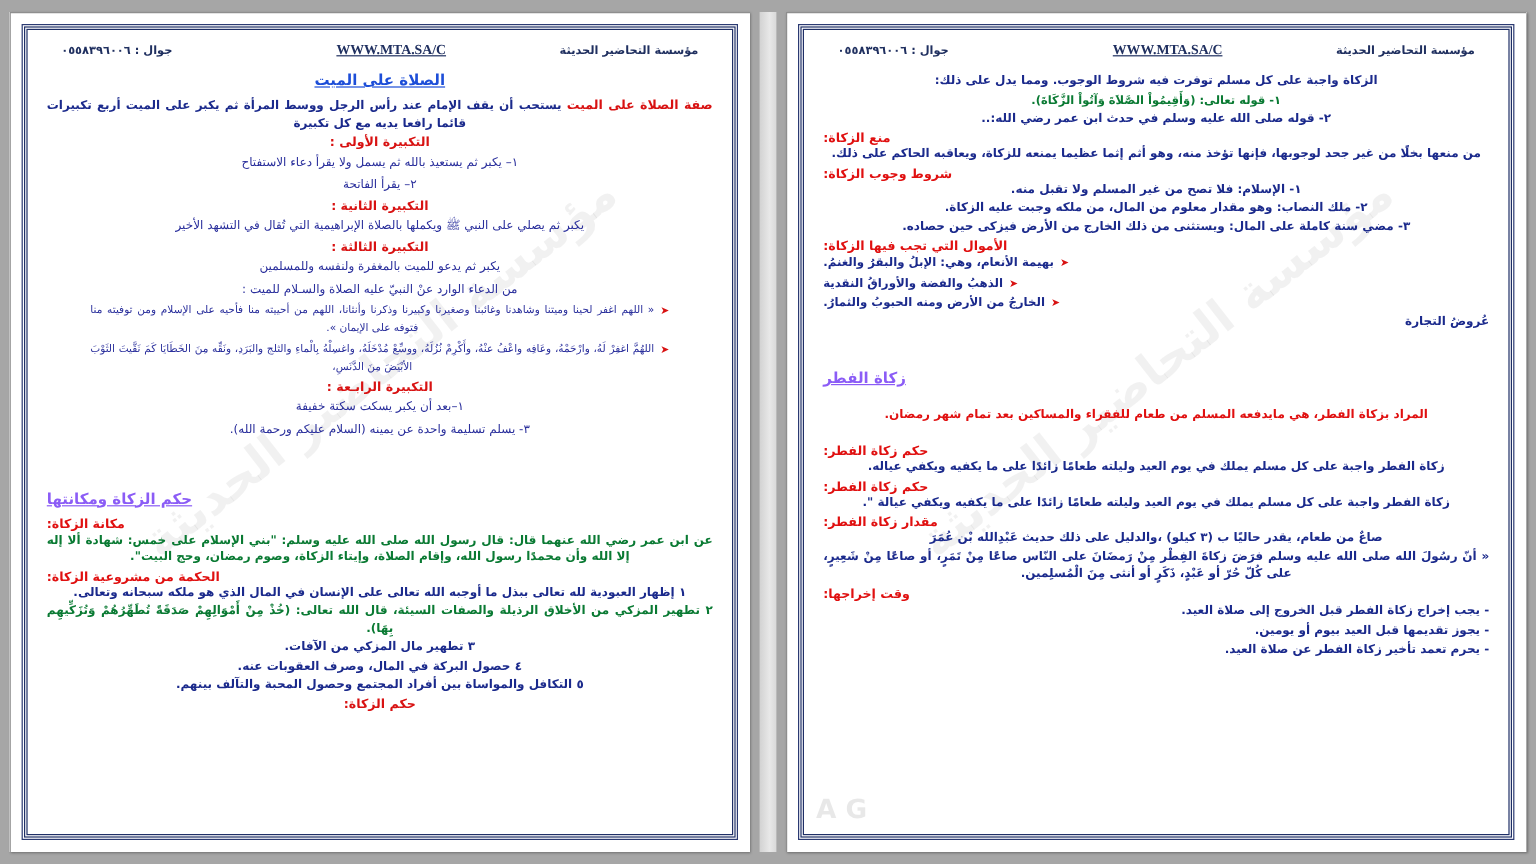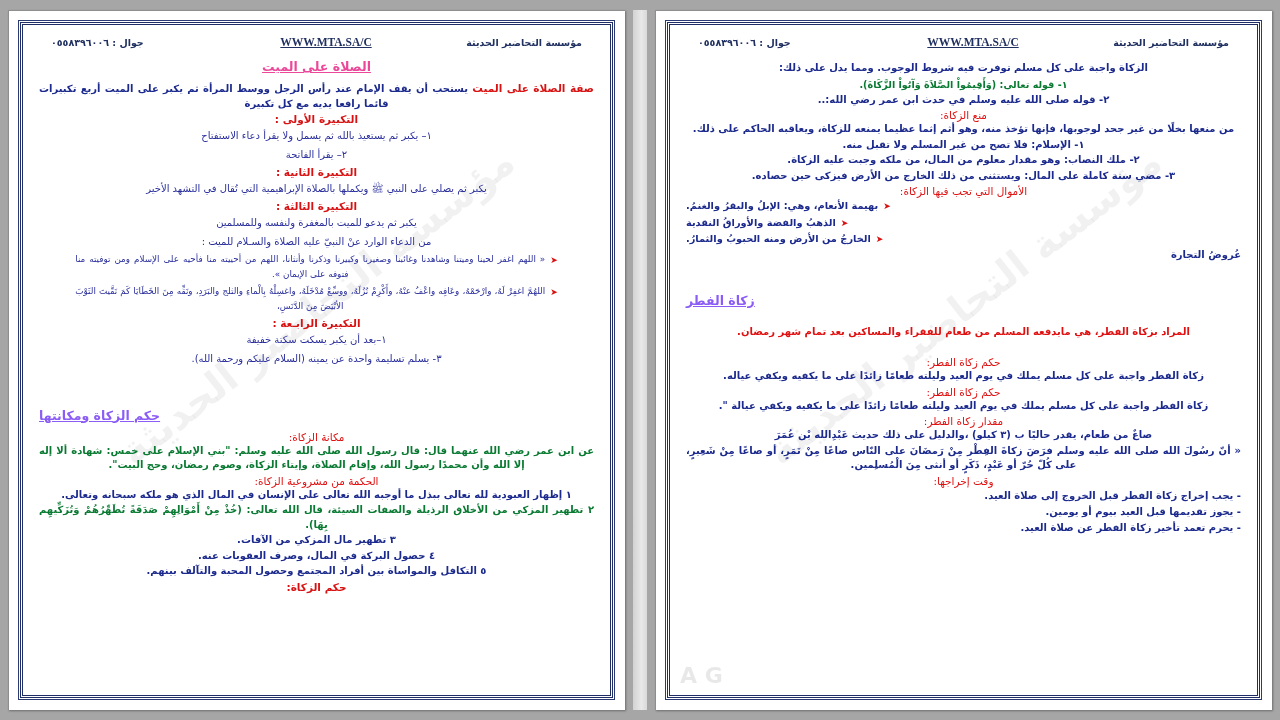--- a/index.html
+++ b/index.html
@@ -112,21 +112,21 @@
 
   
   .pg-body {
     direction: rtl;
     text-align: center;
     position: relative;
     z-index: 2;
   }
 
   .title-main {
-    color: #ec4899;
+    color: #1d4ed8;
     font-weight: bold;
     font-size: 12.5px;
     text-align: center;
     text-decoration: underline;
     margin: 6px 0 7px 0;
   }
   .title-section {
     color: #8b5cf6;
     font-weight: bold;
     font-size: 12.5px;
@@ -137,23 +137,23 @@
 
   .h-red {
     color: #d81212;
     font-weight: bold;
     font-size: 10.5px;
     text-align: center;
     margin: 2px 0 1px 0;
   }
   .h-red-right {
     color: #e01010;
-    font-weight: normal;
+    font-weight: bold;
     font-size: 10.5px;
-    text-align: center;
+    text-align: left;
     margin: 2px 0 1px 0;
   }
   .p-blue-j {
     color: #1b2a8c;
     font-weight: bold;
     font-size: 10px;
     line-height: 1.45;
     text-align: justify;
     text-align-last: center;
     margin: 1px 0;
@@ -333,20 +333,21 @@
 
         <div class="spacer-sm"></div>
 
         <div class="p-blue-j">الزكاة واجبة على كل مسلم توفرت فيه شروط الوجوب. ومما يدل على ذلك:</div>
         <div class="p-green-c">١- قوله تعالى: (وَأَقِيمُواْ الصَّلاَةَ وَآتُواْ الزَّكَاةَ).</div>
         <div class="p-blue-j">٢- قوله صلى الله عليه وسلم في حدث ابن عمر رضي الله:..</div>
 
         <div class="h-red-right">منع الزكاة:</div>
         <div class="p-blue-j">من منعها بخلًا من غير جحد لوجوبها، فإنها تؤخذ منه، وهو أثم إثما عظيما يمنعه للزكاة، ويعاقبه الحاكم على ذلك.</div>
 
+        <div class="h-red-right">شروط وجوب الزكاة:</div>
         <div class="p-blue-j">١- الإسلام: فلا تصح من غير المسلم ولا تقبل منه.</div>
         <div class="p-blue-j">٢- ملك النصاب: وهو مقدار معلوم من المال، من ملكه وجبت عليه الزكاة.</div>
         <div class="p-blue-j">٣- مضي سنة كاملة على المال: ويستثنى من ذلك الخارج من الأرض فيزكى حين حصاده.</div>
 
         <div class="h-red-right">الأموال التي تجب فيها الزكاة:</div>
 
         <div class="bullet-line">
           <span class="bullet-mark">➤</span>
           <span class="bullet-text">بهيمة الأنعام، وهي: الإبلُ والبقرُ والغنمُ.</span>
         </div>

